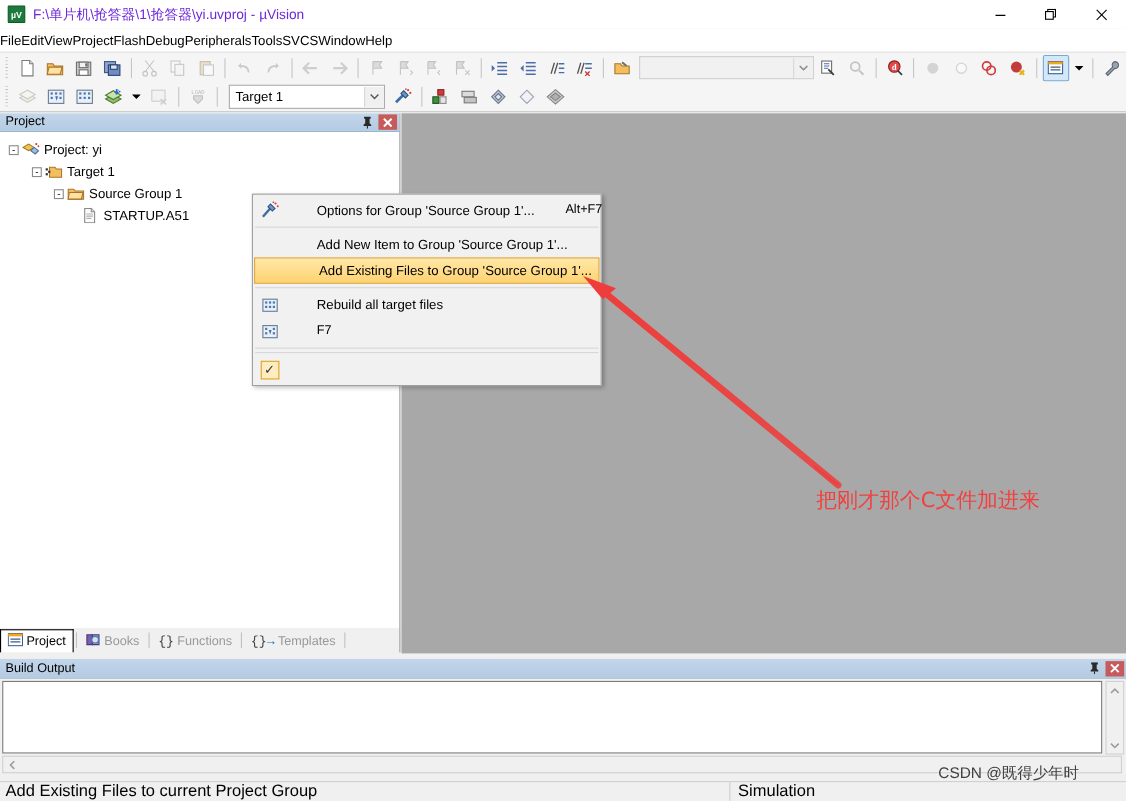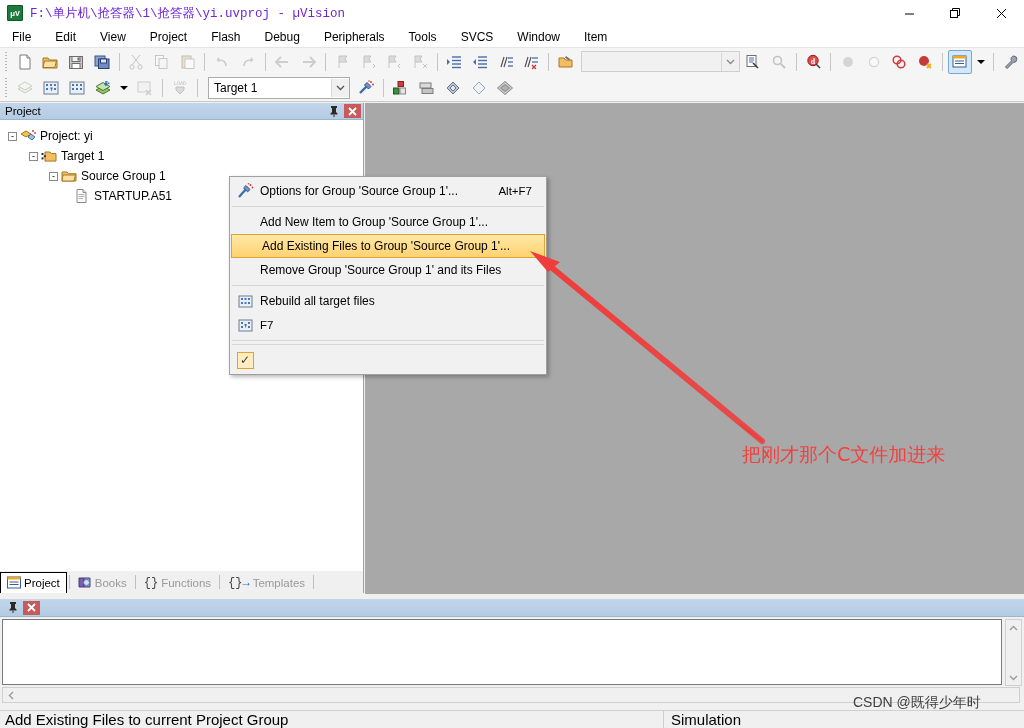--- a/index.html
+++ b/index.html
@@ -7,38 +7,37 @@
     width:1024px;height:728px;overflow:hidden;
     font-family:"Liberation Sans","DejaVu Sans",sans-serif;
     font-size:12px;color:#000;background:#f0f0f0;
     position:relative;
   }
   
   #titlebar{
     position:absolute;left:0;top:0;width:1024px;height:26px;
     background:#ffffff;display:flex;align-items:center;
     border-bottom:1px solid #f0f0f0;
-    font-family:Liberation Mono, monospace;
   }
   #app-icon{
     width:16px;height:16px;margin-left:7px;margin-right:7px;
     background:#1e7a3c;border:1px solid #0d5a28;border-radius:1px;
     color:#fff;font-size:8px;font-weight:bold;line-height:16px;text-align:center;
     box-sizing:border-box;position:relative;
   }
   #title-text{font-size:12.5px;color:#6d28d9;white-space:nowrap;}
   #win-buttons{margin-left:auto;display:flex;height:26px;}
   .winbtn{width:46px;height:26px;display:flex;align-items:center;justify-content:center;
      font-size:13px;color:#000;}
   
   #menubar{
     position:absolute;left:0;top:26px;width:1024px;height:21px;
     background:#ffffff;display:flex;align-items:center;
   }
-  .menu-item{padding:3px 12px;font-size:12px;color:#000;white-space:nowrap;}
+  .menu-item{padding:3px 0;font-size:12px;color:#000;white-space:nowrap;}
   
   #toolbar1{
     position:absolute;left:0;top:47px;width:1024px;height:27px;
     background:#f5f5f5;border-top:1px solid #e4e4e4;
     display:flex;align-items:center;
   }
   #toolbar2{
     position:absolute;left:0;top:74px;width:1024px;height:27px;
     background:#f5f5f5;border-bottom:1px solid #c9c9c9;
     display:flex;align-items:center;
@@ -139,21 +138,21 @@
   #status-sim{padding-left:7px;flex:1;}
   
   #ctxmenu{
     position:absolute;left:229px;top:176px;width:318px;
     background:#f1f1f1;border:1px solid #a0a0a0;
     box-shadow:2px 2px 4px rgba(0,0,0,.28);
     box-sizing:border-box;padding:2px 0;z-index:40;
   }
   .cmi{
     height:24px;display:flex;align-items:center;position:relative;
-    font-size:12px;color:#000;padding-left:0;box-sizing:border-box;
+    font-size:12px;color:#000;padding-left:0;box-sizing:border-box;gap:28px;
   }
   .cmi .ci{width:30px;height:22px;display:flex;align-items:center;justify-content:center;flex:none;}
   .cmi .ctext{flex:1;white-space:nowrap;}
   .cmi .caccel{padding-right:14px;color:#000;font-size:11.5px;}
   .cmi.hl{
     background:linear-gradient(to bottom,#ffe8a8,#ffd270);
     border:1px solid #e0a32e;height:24px;margin:0 1px;
   }
   .cmsep{height:1px;background:#d7d7d7;margin:3px 2px;}
   .chk-box{width:17px;height:17px;background:#ffecc0;border:1px solid #e0a32e;
@@ -203,21 +202,21 @@
   <div class="menu-item">File</div>
   <div class="menu-item">Edit</div>
   <div class="menu-item">View</div>
   <div class="menu-item">Project</div>
   <div class="menu-item">Flash</div>
   <div class="menu-item">Debug</div>
   <div class="menu-item">Peripherals</div>
   <div class="menu-item">Tools</div>
   <div class="menu-item">SVCS</div>
   <div class="menu-item">Window</div>
-  <div class="menu-item">Item</div>
+  <div class="menu-item">Help</div>
 </div>
 
 <div id="toolbar1">
   <div class="grip"></div>
 
   <div class="tb-btn">
     <svg width="16" height="16" viewBox="0 0 16 16">
       <path d="M3 1h7l3 3v11H3z" fill="#fff" stroke="#7b7b7b"></path>
       <path d="M10 1v3h3" fill="#e8e8e8" stroke="#7b7b7b"></path>
     </svg>
@@ -695,20 +694,21 @@
     <span style="font-family:'Liberation Mono',monospace;color:#444;font-size:12px;">{}<span style="color:#2a6cc0;">→</span></span>
     <span>Templates</span>
   </div>
   <div class="tabsep"></div>
 </div>
 
 <div id="editor-area"></div>
 
 <div id="build-panel">
   <div id="build-header">
+    <span class="bh-title">Build Output</span>
     <span class="ph-btn">
       <svg width="10" height="11" viewBox="0 0 10 11">
         <path d="M2 0h6v2H7v4l1.5 1.5v1H1.5v-1L3 6V2H2z" fill="#2a2a2a"></path>
         <line x1="5" y1="8.5" x2="5" y2="11" stroke="#2a2a2a"></line>
       </svg>
     </span>
     <span class="ph-btn" id="ph-close2" style="background:#c75b5b;width:17px;height:14px;">
       <svg width="9" height="9" viewBox="0 0 9 9">
           <path d="M1 1l7 7M8 1L1 8" stroke="#fff" stroke-width="1.8"></path>
         </svg>
@@ -765,25 +765,20 @@
     <span class="ctext">Add New  Item to Group 'Source Group 1'...</span>
     <span class="caccel"></span>
   </div>
 
   <div class="cmi hl">
     <span class="ci"></span>
     <span class="ctext">Add Existing Files to Group 'Source Group 1'...</span>
     <span class="caccel"></span>
   </div>
 
-  <div class="cmi">
-    <span class="ci"></span>
-    <span class="ctext">Remove Group 'Source Group 1' and its Files</span>
-    <span class="caccel"></span>
-  </div>
   <div class="cmsep"></div>
 
   <div class="cmi">
     <span class="ci">
       <svg width="17" height="15" viewBox="0 0 17 15">
         <rect x="2" y="2" width="13" height="11" fill="#e9eff6" stroke="#6a7c92"></rect>
         <g fill="#4b77b8">
             <rect x="4" y="4" width="2" height="2"></rect>
             <rect x="7.5" y="4" width="2" height="2"></rect>
             <rect x="11" y="4" width="2" height="2"></rect>

